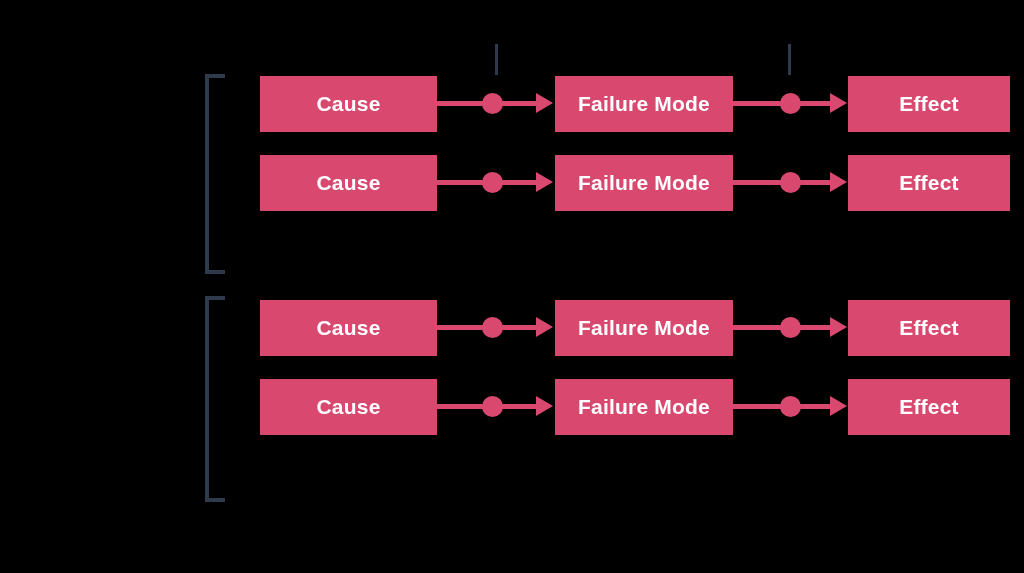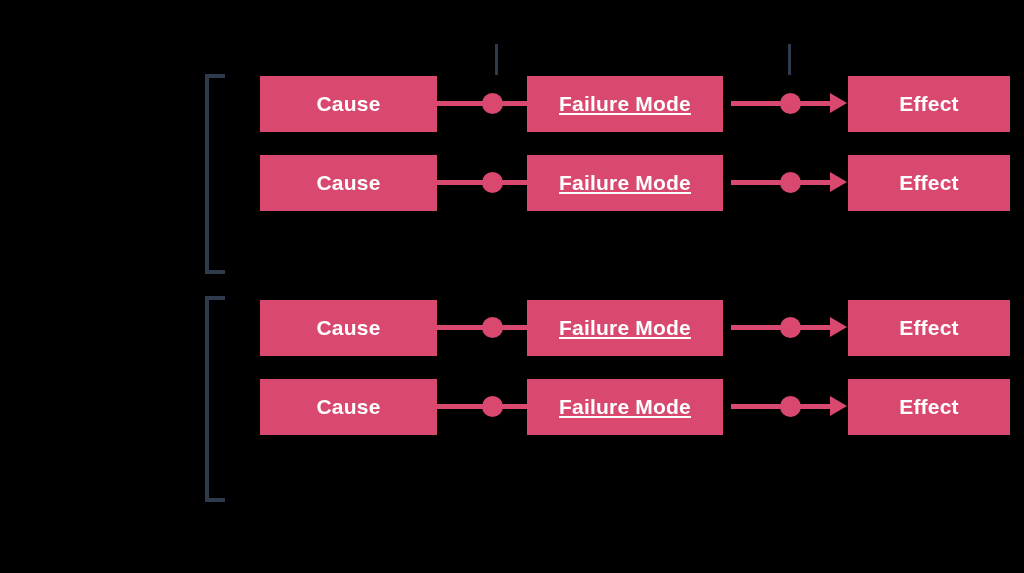--- a/index.html
+++ b/index.html
@@ -21,21 +21,21 @@
     display: flex;
     align-items: center;
     justify-content: center;
     background: #d8486f;
     color: #ffffff;
     font-weight: bold;
     font-size: 21px;
     letter-spacing: 0.2px;
   }
   .cause-box   { left: 260px; width: 177px; }
-  .failure-box { left: 527px; width: 196px; text-decoration: underline; }
+  .failure-box { left: 555px; width: 178px; }
   .effect-box  { left: 848px; width: 162px; }
 
   .row1 .box { top: 76px;  }
   .row2 .box { top: 155px; }
   .row3 .box { top: 300px; }
   .row4 .box { top: 379px; }
 
   .line {
     position: absolute;
     height: 5px;

